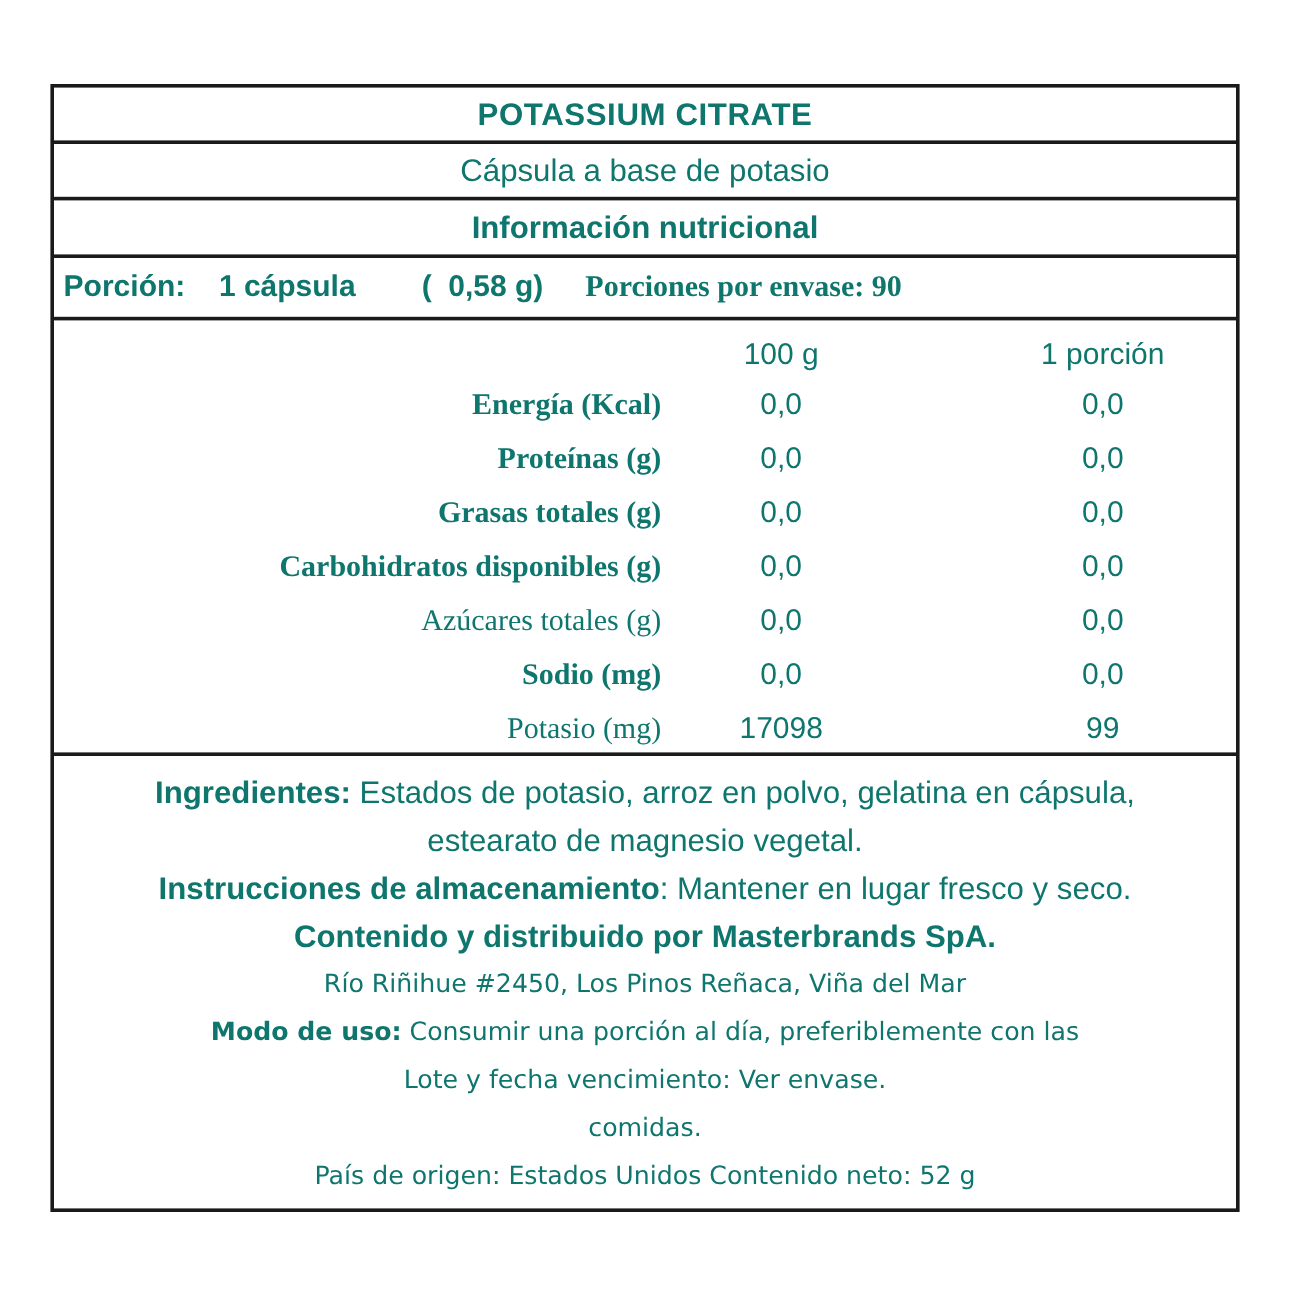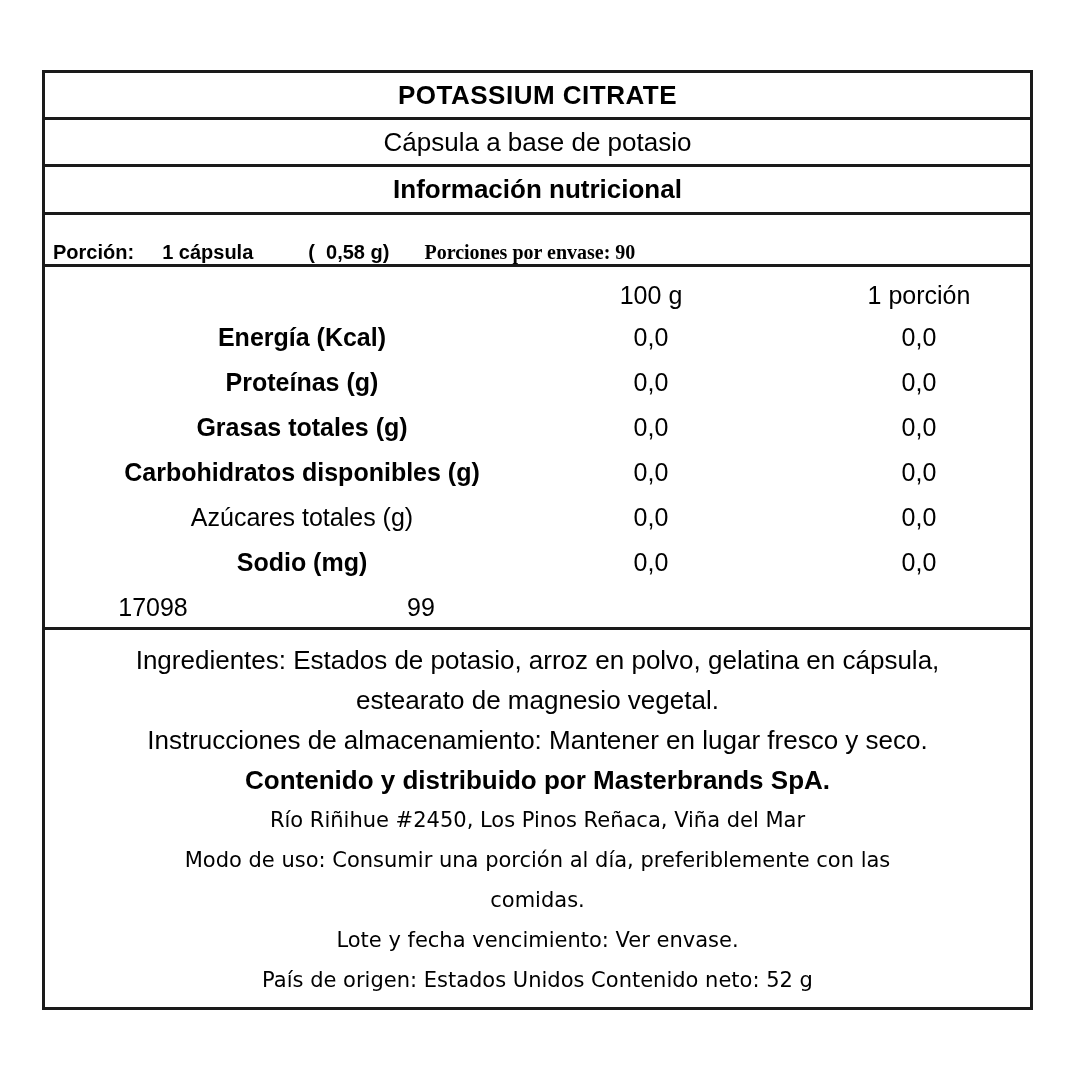--- a/index.html
+++ b/index.html
@@ -6,21 +6,21 @@
     margin: 0;
     padding: 0;
     background: #ffffff;
   }
   .page {
     position: relative;
     width: 956px;
     height: 1080px;
     background: #ffffff;
     font-family: "Liberation Sans", sans-serif;
-    color: #000000;
+    color: #0f766e;
   }
   .box {
     position: absolute;
     left: 42px;
     top: 70px;
     width: 991px;
     height: 940px;
     border: 3px solid #1a1a1a;
     box-sizing: border-box;
     background: #ffffff;
@@ -42,25 +42,24 @@
     height: 47px;
     font-size: 26px;
   }
   .section-header-row {
     height: 48px;
     font-size: 26px;
     font-weight: bold;
   }
   .serving-row {
     height: 52px;
-    font-size: 20px;
+    font-size: 25px;
     font-weight: bold;
     justify-content: flex-start;
     padding-left: 8px;
-    align-items: flex-end;
   }
   .pre { white-space: pre; }
   .serving-row .gap1 { margin-left: 28px; }
   .serving-row .gap2 { margin-left: 55px; }
   .serving-row .gap3 { margin-left: 35px; font-family: Liberation Serif, serif; }
 
   .table-section {
     border-bottom: 3px solid #1a1a1a;
     box-sizing: border-box;
     height: 363px;
@@ -73,43 +72,44 @@
     font-size: 25px;
     padding-left: 8px;
     padding-right: 11px;
   }
   .t-row.header {
     height: 48px;
     padding-top: 8px;
   }
   .t-label {
     flex: 1;
-    text-align: center;
+    text-align: right;
     white-space: nowrap;
+    font-family: Liberation Serif, serif;
   }
   .t-col {
     width: 200px;
     text-align: center;
     white-space: nowrap;
   }
   .t-col.c1 { margin-right: 68px; }
   .t-row.bold .t-label { font-weight: bold; }
 
   .footer-section {
     padding-top: 10px;
     box-sizing: border-box;
   }
   .fline {
     height: 40px;
     line-height: 40px;
     text-align: center;
     font-size: 26px;
     white-space: nowrap;
   }
-  .fline .lead { font-weight: normal; margin-top: 41px; }
+  .fline .lead { font-weight: bold; margin-top: 41px; }
   .fline.all-bold { font-weight: bold; }
   .alt-font { font-family: "DejaVu Sans", sans-serif; font-size: 21px; }
 </style>
 </head>
 <body>
 
 <div class="page">
   <div class="box">
 
     <div class="row title-row">POTASSIUM CITRATE</div>
@@ -162,37 +162,38 @@
         <span class="t-col">0,0</span>
       </div>
 
       <div class="t-row bold">
         <span class="t-label">Sodio (mg)</span>
         <span class="t-col c1">0,0</span>
         <span class="t-col">0,0</span>
       </div>
 
       <div class="t-row">
+        <span class="t-label">Potasio (mg)</span>
         <span class="t-col c1">17098</span>
         <span class="t-col">99</span>
       </div>
     </div>
 
     <div class="footer-section">
       <div class="fline">
         <span class="lead">Ingredientes:</span><span class="pre"> Estados de potasio, arroz en polvo, gelatina en cápsula,</span>
       </div>
       <div class="fline">estearato de magnesio vegetal.</div>
       <div class="fline">
         <span class="lead">Instrucciones de almacenamiento</span><span class="pre">: Mantener en lugar fresco y seco.</span>
       </div>
       <div class="fline all-bold">Contenido y distribuido por Masterbrands SpA.</div>
       <div class="fline alt-font">Río Riñihue #2450, Los Pinos Reñaca, Viña del Mar</div>
       <div class="fline alt-font">
         <span class="lead">Modo de uso:</span><span class="pre"> Consumir una porción al día, preferiblemente con las</span>
       </div>
+      <div class="fline alt-font">Lote y fecha vencimiento: Ver envase.</div>
       <div class="fline alt-font">comidas.</div>
-      <div class="fline alt-font">Lote y fecha vencimiento: Ver envase.</div>
       <div class="fline alt-font">País de origen: Estados Unidos Contenido neto: 52 g</div>
     </div>
 
   </div>
 </div>
 
 </body></html>

